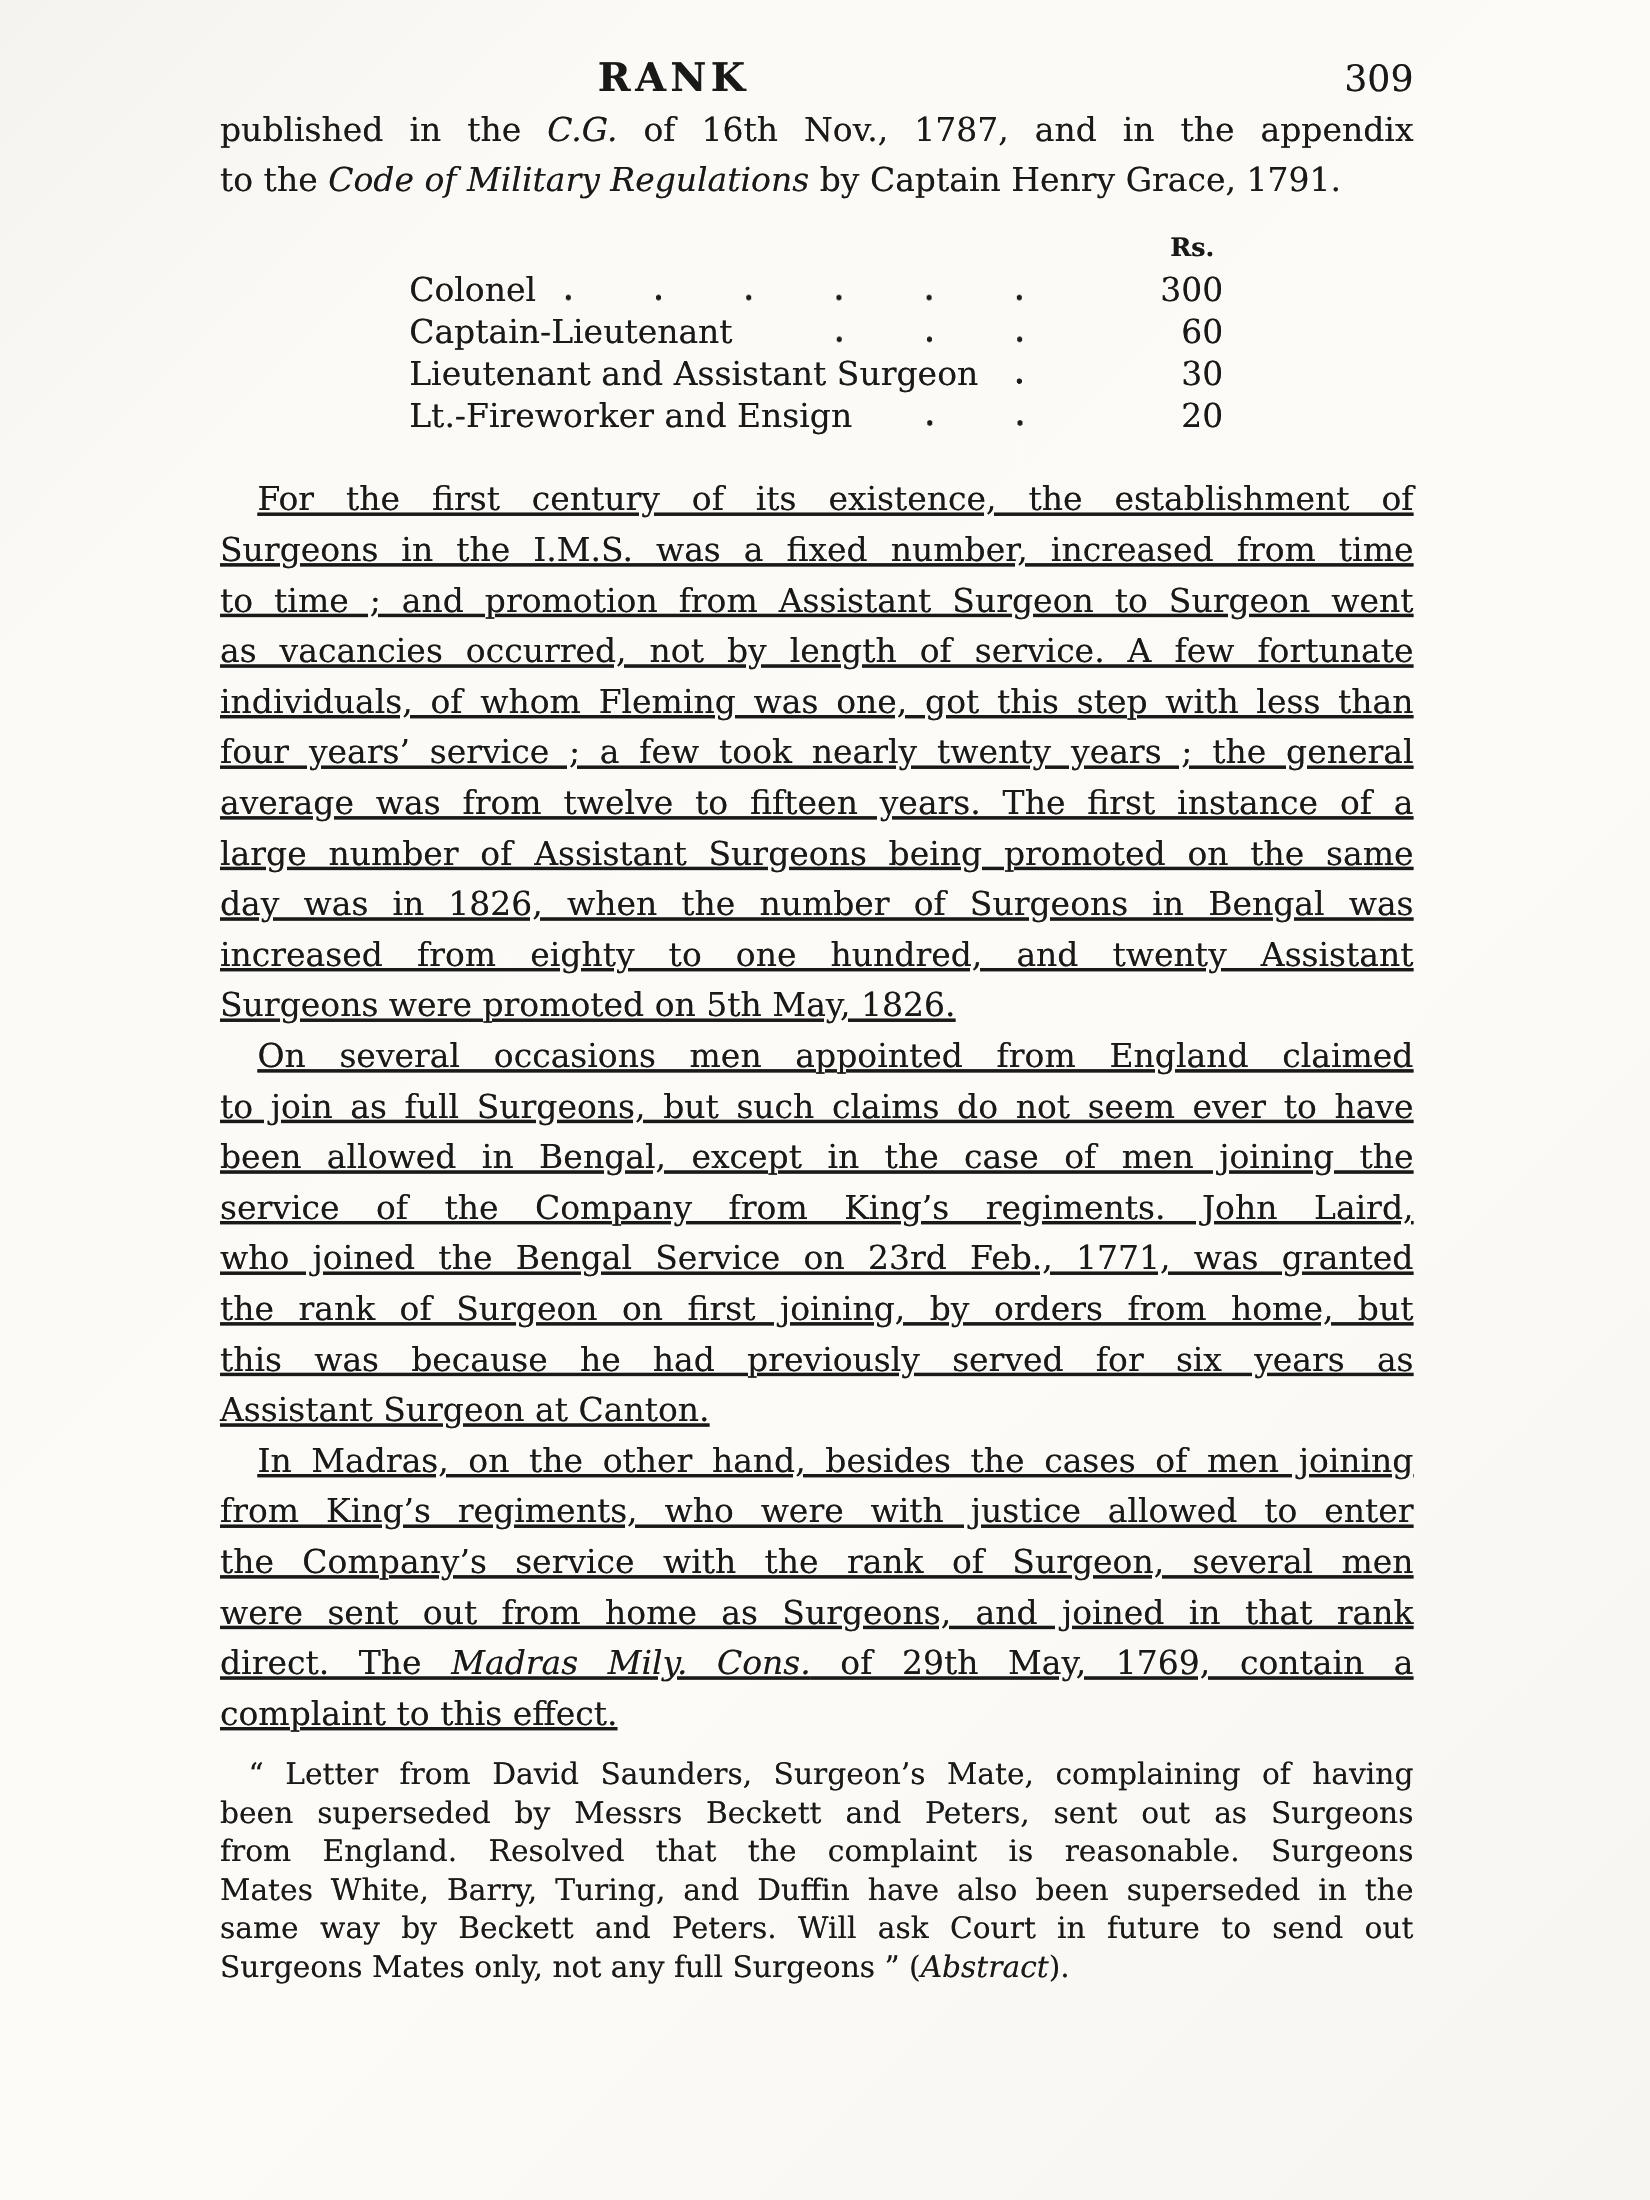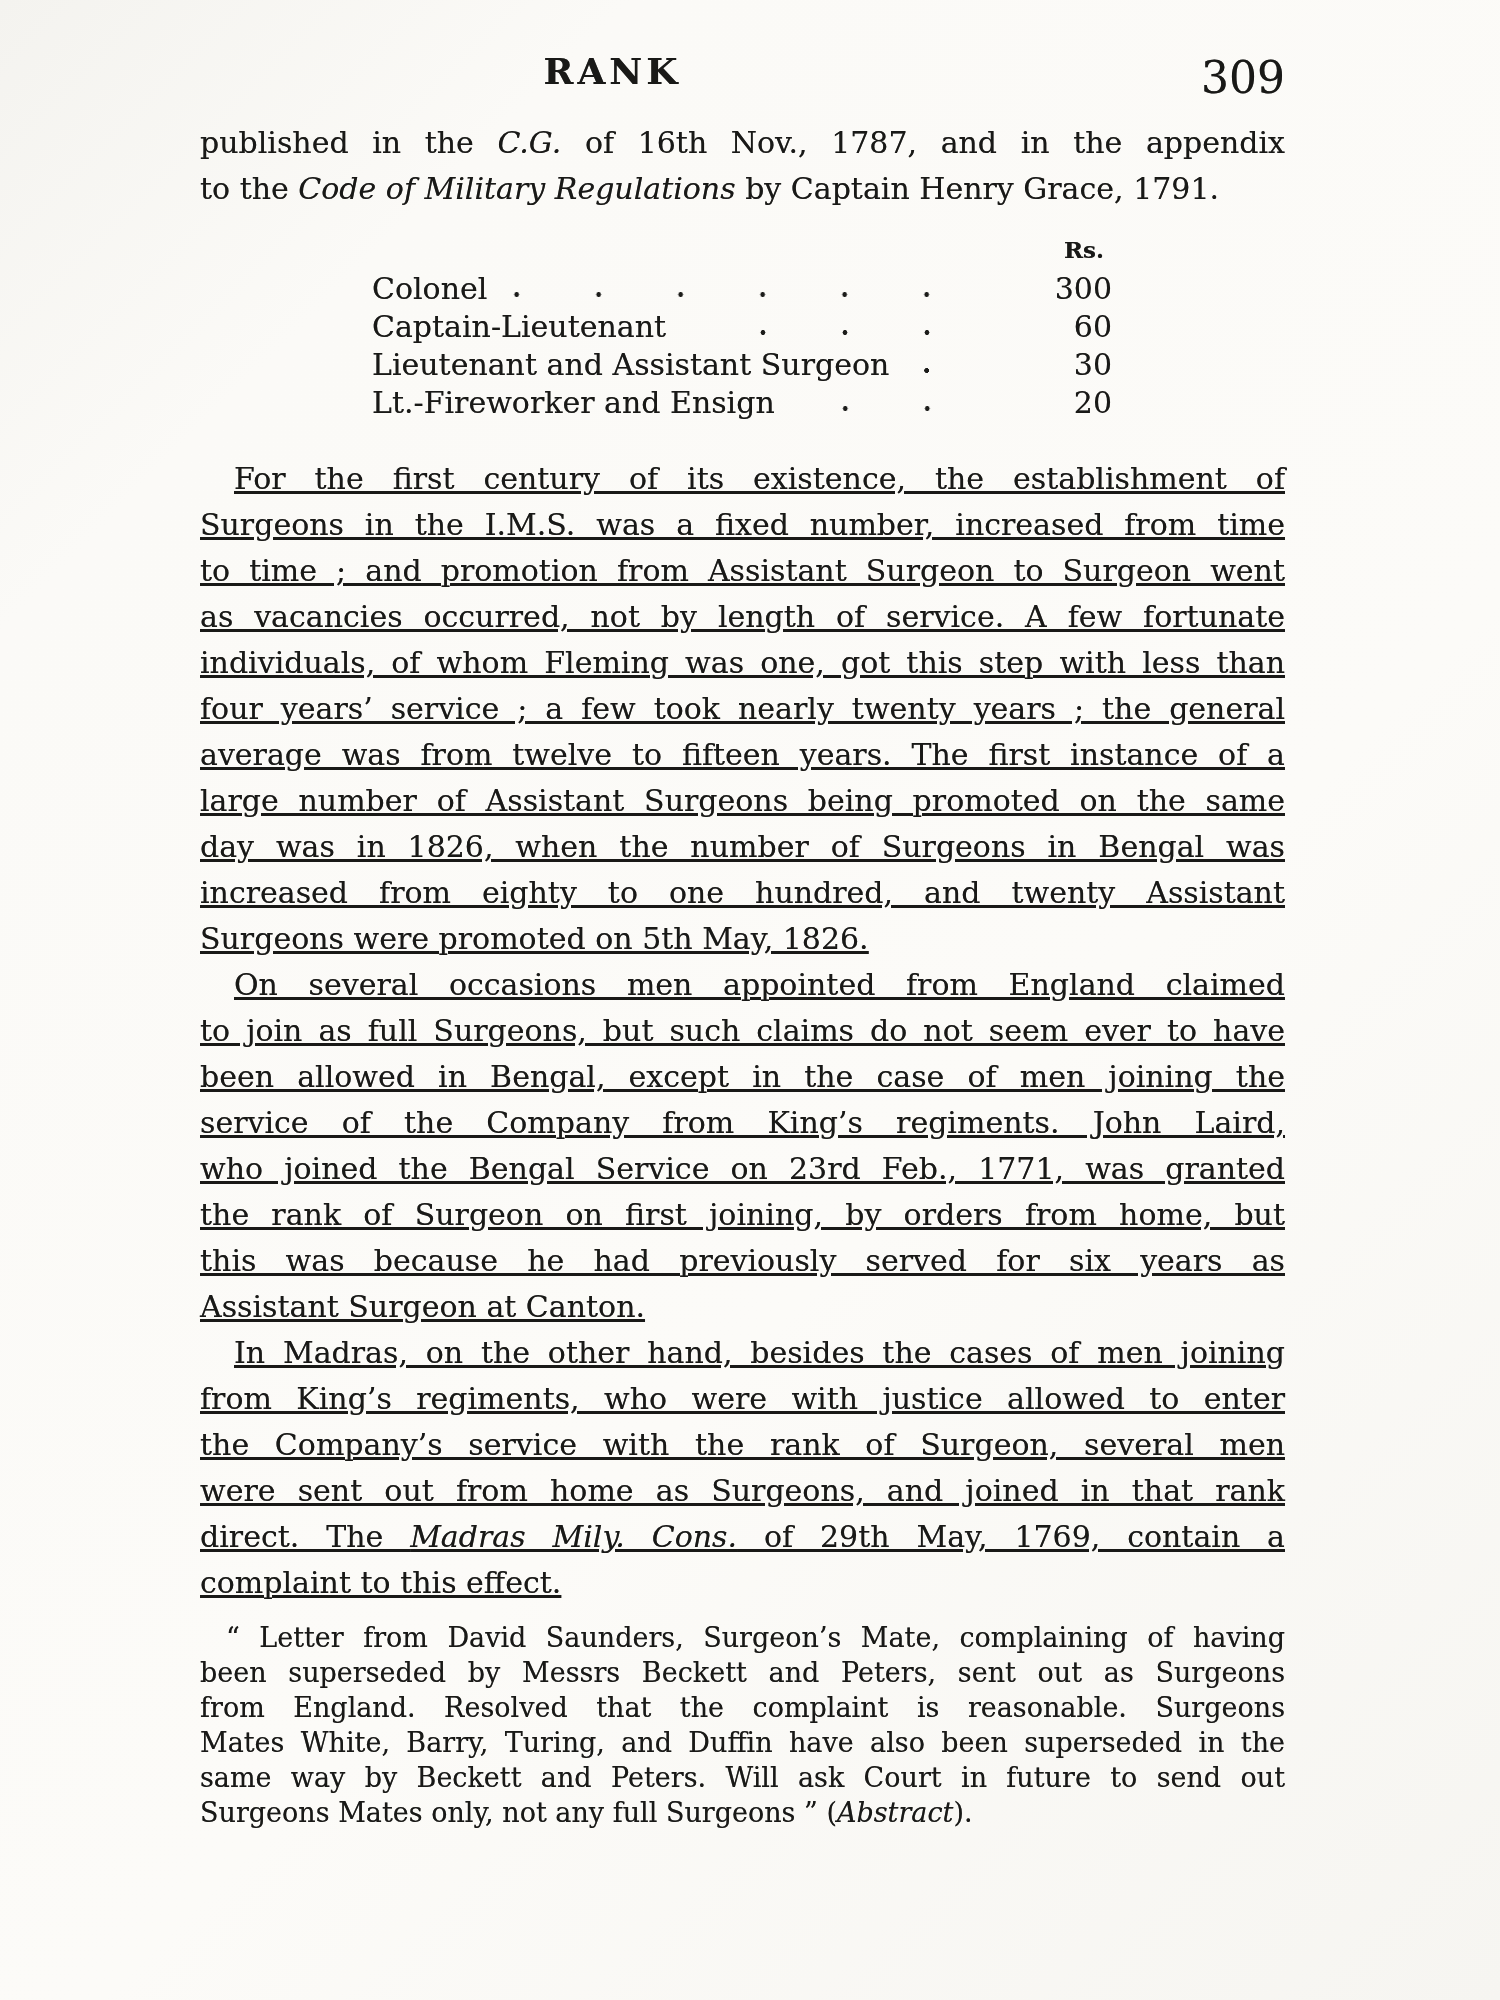--- a/index.html
+++ b/index.html
@@ -11,27 +11,27 @@
   .page {
     position:relative;
     width:1500px; height:2000px;
     margin:0 auto;
     box-sizing:border-box;
     padding:50px 215px 0 200px;
     background:linear-gradient(135deg,#f4f3ef 0%,#fbfaf7 18%,#fcfbf8 60%,#f6f5f1 100%);
     overflow:hidden;
     text-shadow:0 0 0.5px rgba(20,20,20,.6);
   }
-  .header { position:relative; height:46px; margin-bottom:24px; }
+  .header { position:relative; height:46px; }
   .title {
     position:absolute; left:50%; top:0;
     transform:translateX(-50%) translateX(-130px);
     font-size:36px; font-weight:700; letter-spacing:4px;
   }
-  .pageno { position:absolute; right:0; top:2px; font-size:44px; }
+  .pageno { position:absolute; right:0; top:2px; font-size:33px; }
 
   .para { font-size:30px; line-height:46px; }
   .line { text-align:justify; text-align-last:justify; white-space:normal; }
   .para .line:last-child { text-align-last:left; }
   .indent .line:first-child { text-indent:34px; }
   .it { font-style:italic; }
 
   .salary-table {
     width:740px;
     margin:24px 0 34px 172px;

